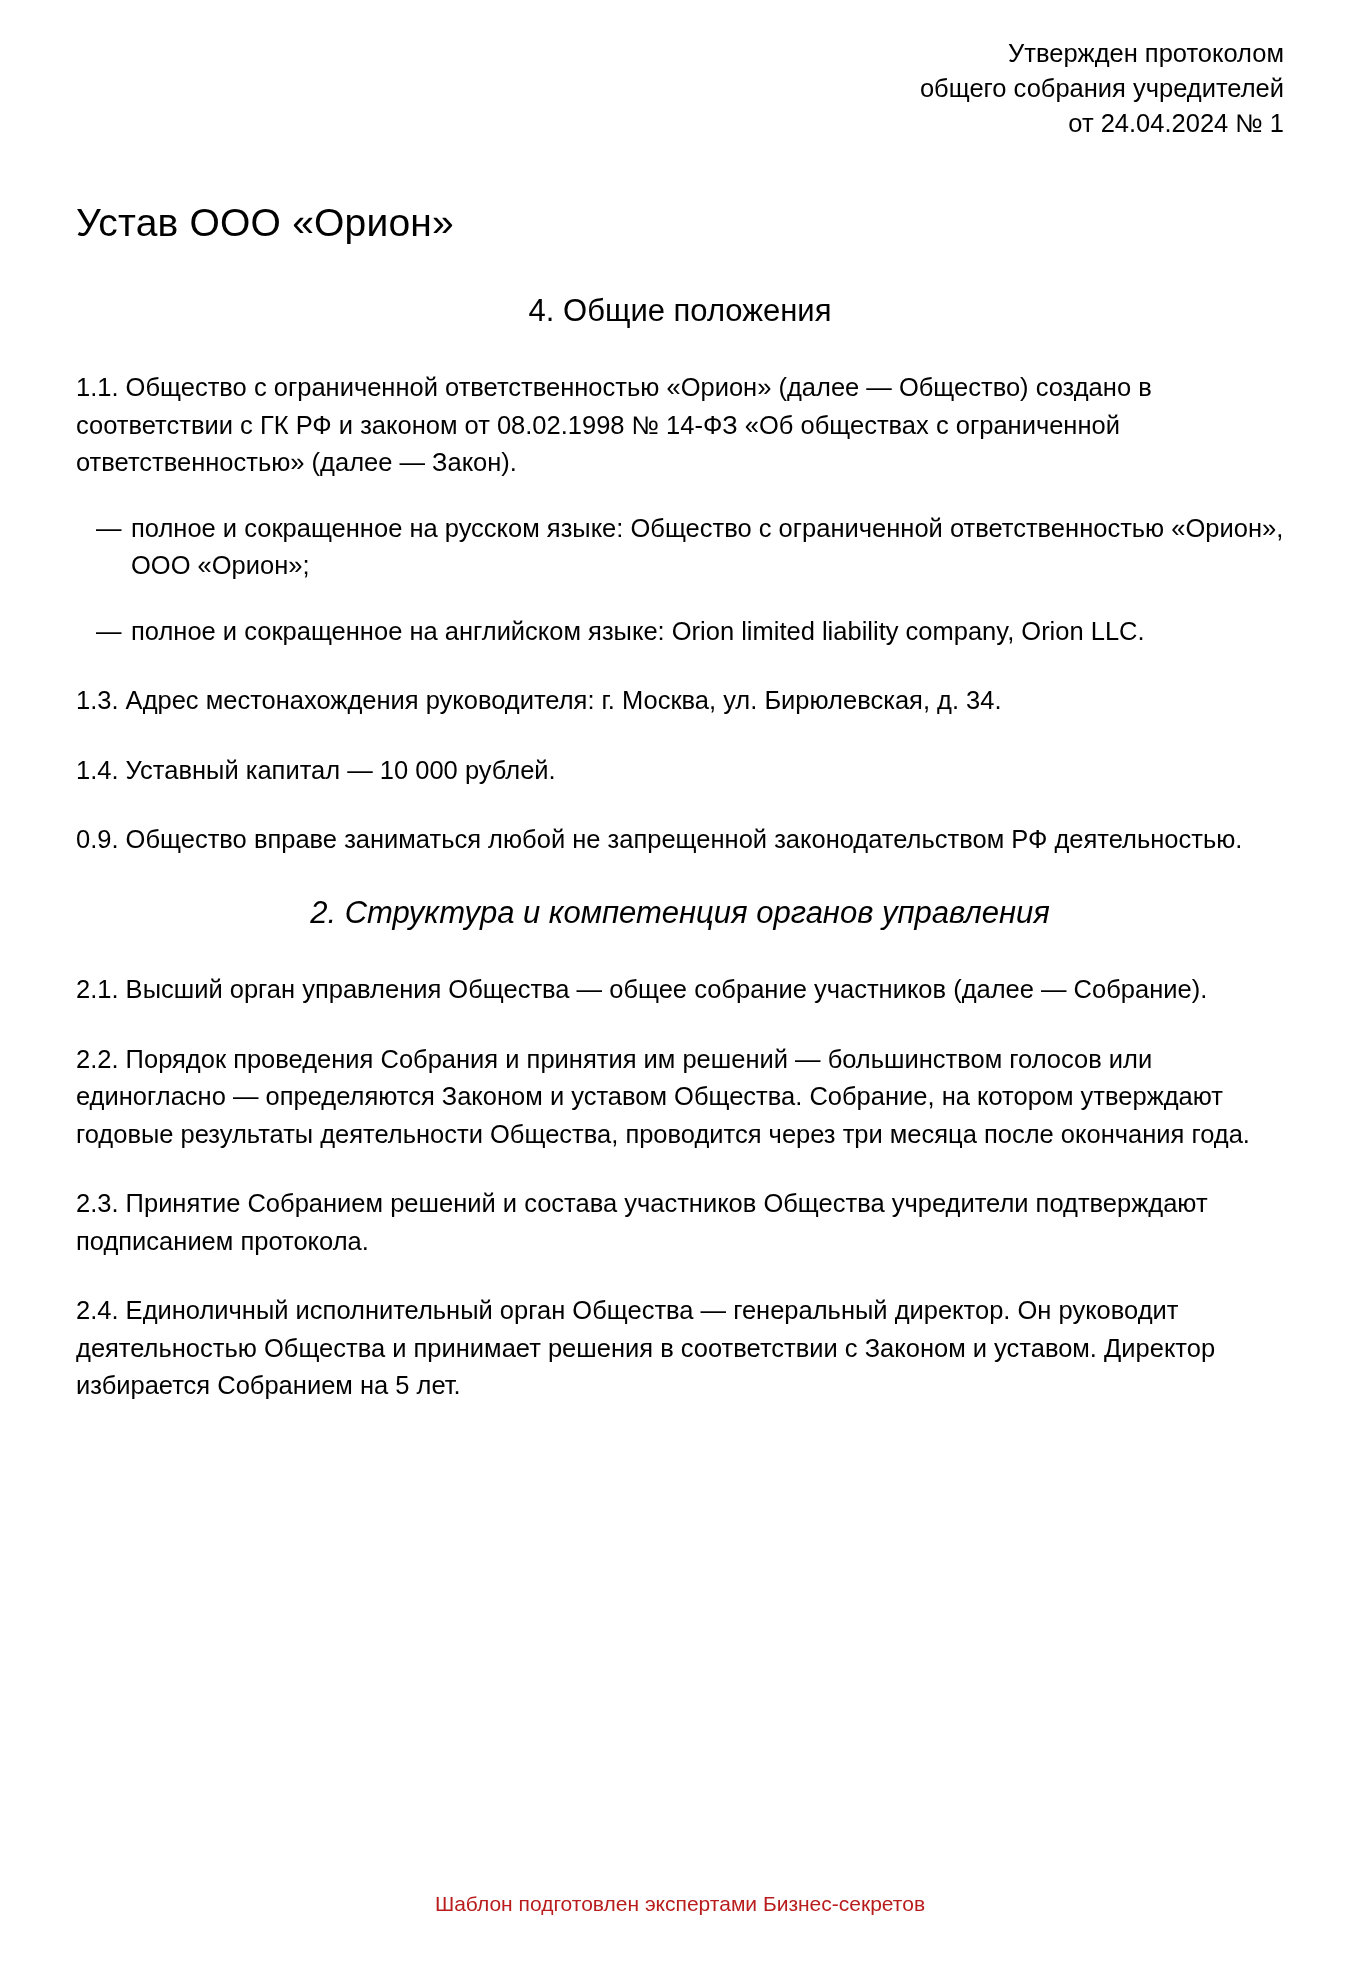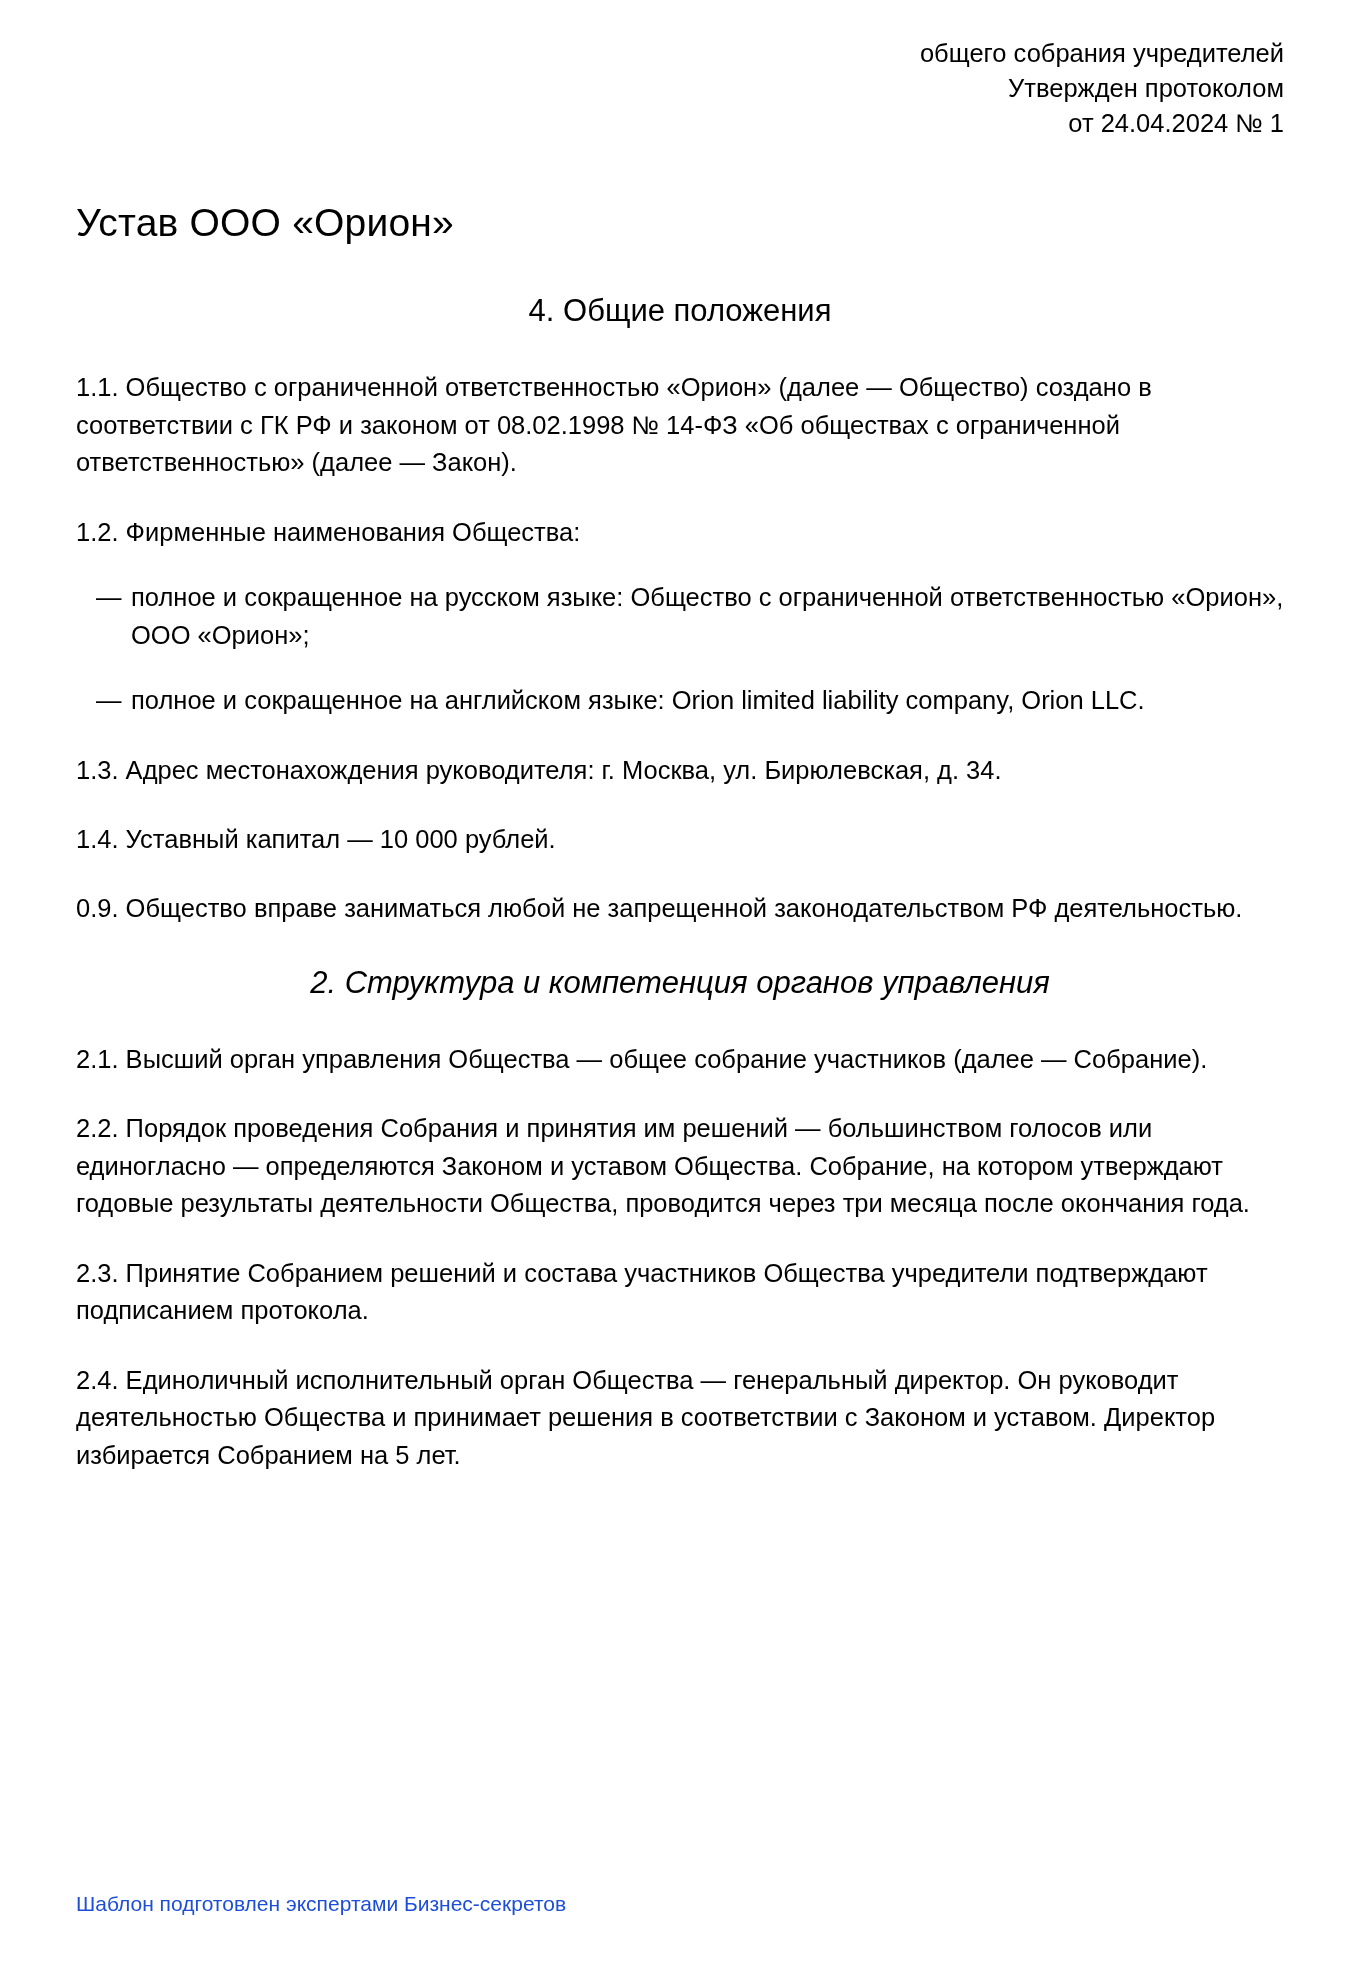--- a/index.html
+++ b/index.html
@@ -97,44 +97,43 @@
     left: 20px;
     top: 0;
   }
 
   
   .footer {
     position: absolute;
     left: 76px;
     right: 76px;
     bottom: 52px;
-    text-align: left;
+    text-align: center;
     font-size: 21px;
     line-height: 1.3;
-    color: #1d4ed8;
+    color: #b91c1c;
   }
 </style>
 </head>
 <body>
 
 <div class="page">
 
   <div class="approval">
+    <span class="approval-line">Утвержден протоколом</span>
     <span class="approval-line">общего собрания учредителей</span>
-    <span class="approval-line">Утвержден протоколом</span>
     <span class="approval-line">от 24.04.2024 № 1</span>
   </div>
 
   <h1 class="doc-title">Устав ООО «Орион»</h1>
 
   <h2 class="section-title">4. Общие положения</h2>
 
   <p class="para first-after-heading">1.1. Общество с ограниченной ответственностью «Орион» (далее — Общество) создано в соответствии с ГК РФ и законом от 08.02.1998 № 14-ФЗ «Об обществах с ограниченной ответственностью» (далее — Закон).</p>
 
-  <p class="para">1.2. Фирменные наименования Общества:</p>
 
   <ul class="bullets">
     <li class="bullet">
       <span class="dash">—</span>
       <span>полное и сокращенное на русском языке: Общество с ограниченной ответственностью «Орион», ООО «Орион»;</span>
     </li>
     <li class="bullet">
       <span class="dash">—</span>
       <span>полное и сокращенное на английском языке: Orion limited liability company, Orion LLC.</span>
     </li>

